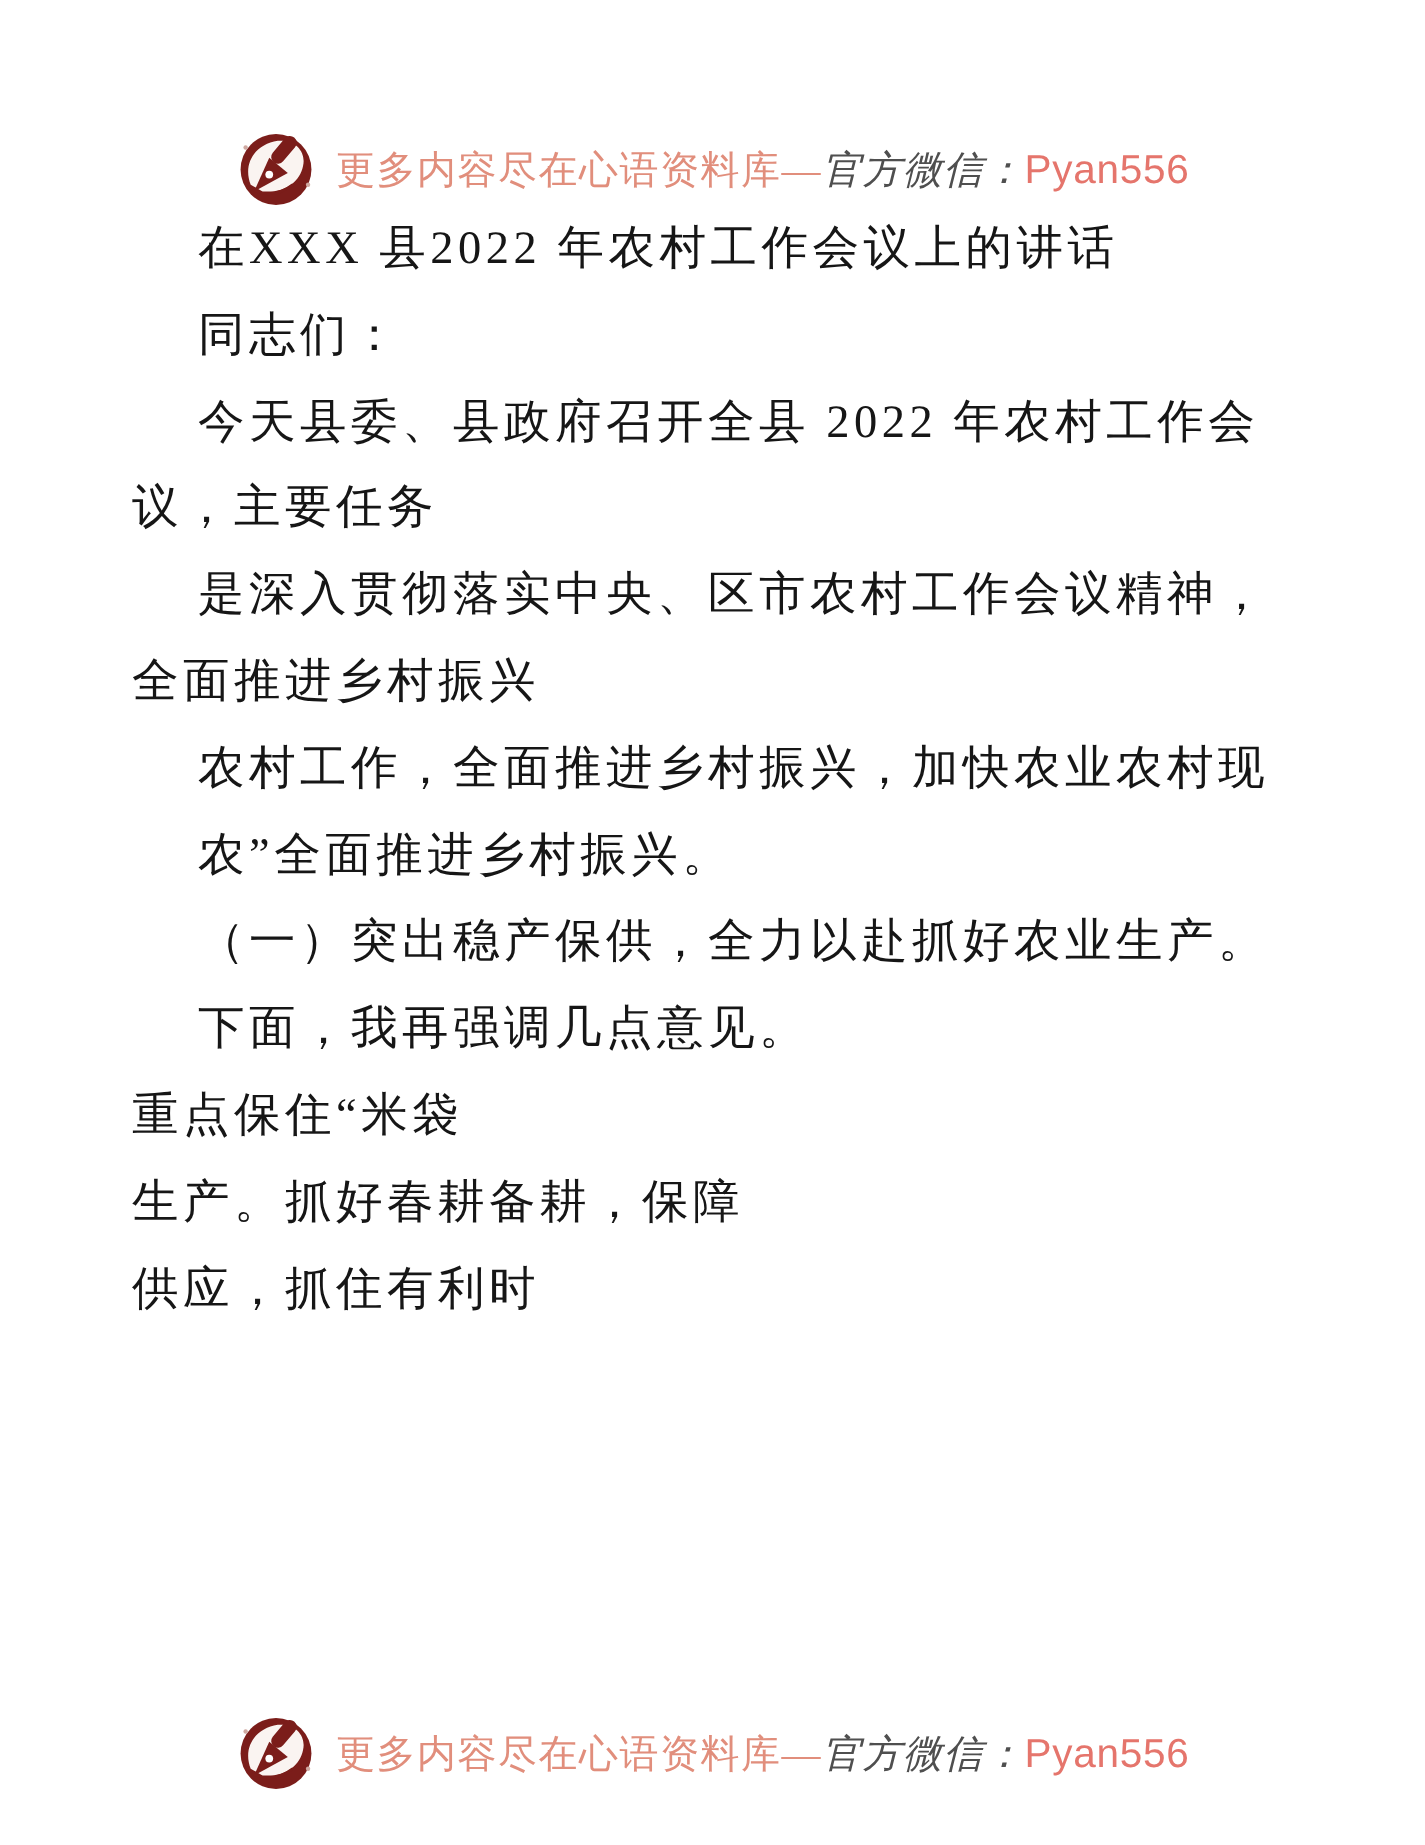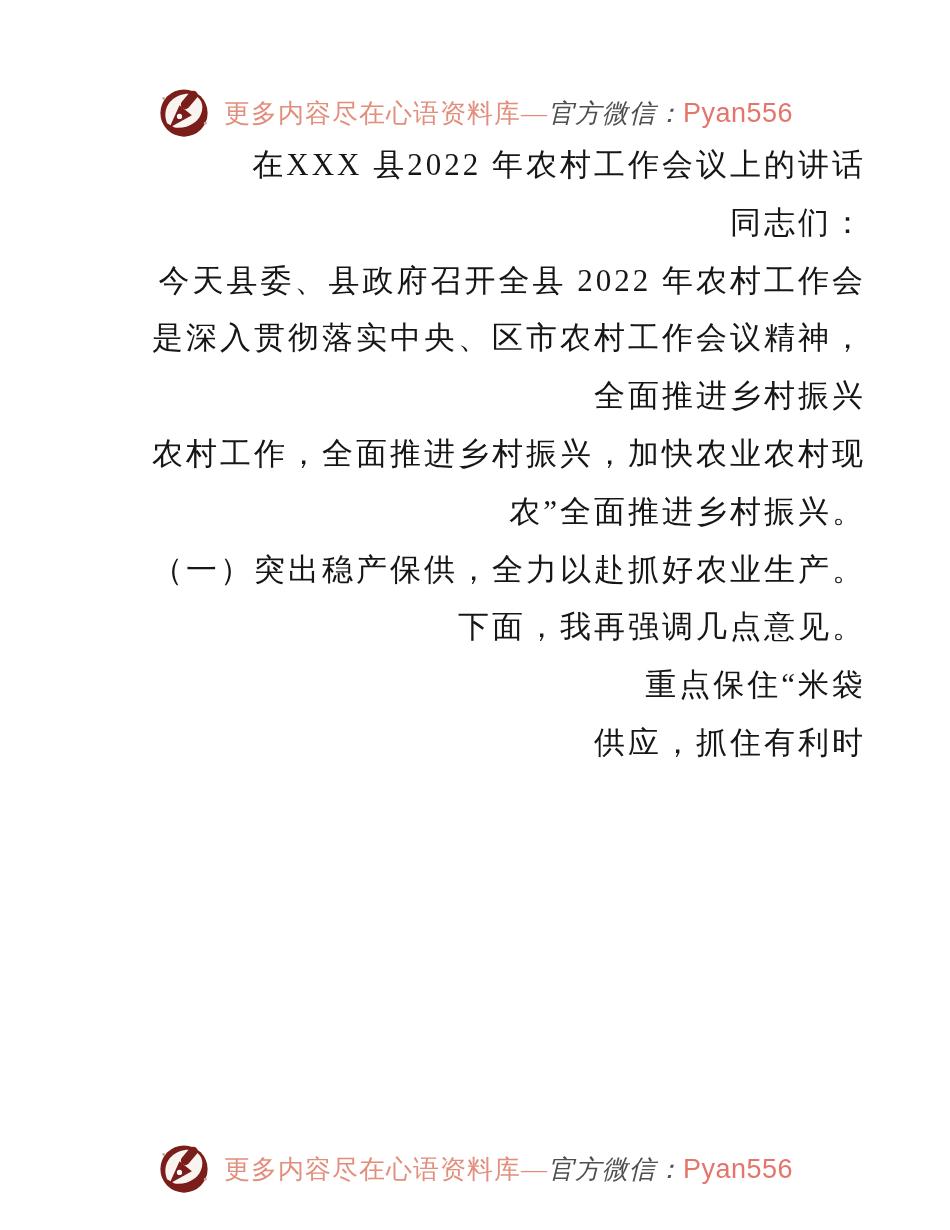--- a/index.html
+++ b/index.html
@@ -35,21 +35,21 @@
     font-family:"Liberation Sans","DejaVu Sans",sans-serif;
     font-size:27px;font-style:normal;letter-spacing:0.5px;
   }
   .doc{
     position:absolute;top:114px;left:88px;right:84px;
     color:var(--ink);
     font-size:31px;letter-spacing:3px;
   }
   .line{
     line-height:57.8px;height:57.8px;
-    white-space:nowrap;overflow:visible;text-align:right;
+    white-space:nowrap;overflow:visible;
   }
   .indent{text-indent:44px;}
 </style>
 </head>
 <body>
 
 <div class="page">
 
   <div class="watermark wm-top">
     <span class="logo">
@@ -64,27 +64,29 @@
         <circle cx="43" cy="33" r="1.3" fill="#cfa9a1"></circle>
       </svg>
     </span>
     <span class="wm-text"><span class="wm-lib">更多内容尽在心语资料库—</span><span class="wm-label">官方微信：</span><span class="wm-id">Pyan556</span></span>
   </div>
 
   <div class="doc">
     <div class="line indent">在XXX 县2022 年农村工作会议上的讲话</div>
     <div class="line indent">同志们：</div>
     <div class="line indent">今天县委、县政府召开全县 2022 年农村工作会</div>
+    <div class="line">议，主要任务</div>
     <div class="line indent">是深入贯彻落实中央、区市农村工作会议精神，</div>
     <div class="line">全面推进乡村振兴</div>
     <div class="line indent">农村工作，全面推进乡村振兴，加快农业农村现</div>
     <div class="line indent">农”全面推进乡村振兴。</div>
     <div class="line indent">（一）突出稳产保供，全力以赴抓好农业生产。</div>
     <div class="line indent">下面，我再强调几点意见。</div>
     <div class="line">重点保住“米袋</div>
+    <div class="line">生产。抓好春耕备耕，保障</div>
     <div class="line">供应，抓住有利时</div>
   </div>
 
   <div class="watermark wm-bottom">
     <span class="logo">
       <svg viewBox="0 0 48 48" aria-hidden="true">
         <circle class="maroon-fill" cx="24" cy="24" r="21"></circle>
         <path d="M9 33 C 4 20 12 9 25 7 C 36 6 42 14 40 22 C 38 31 30 38 16 37 Z" fill="#faf4f1"></path>
         <rect class="maroon-fill" x="25" y="3" width="8" height="19" rx="4" transform="rotate(40 29 12)"></rect>
         <polygon class="maroon-fill" points="11,37 20,17 31,26"></polygon>

